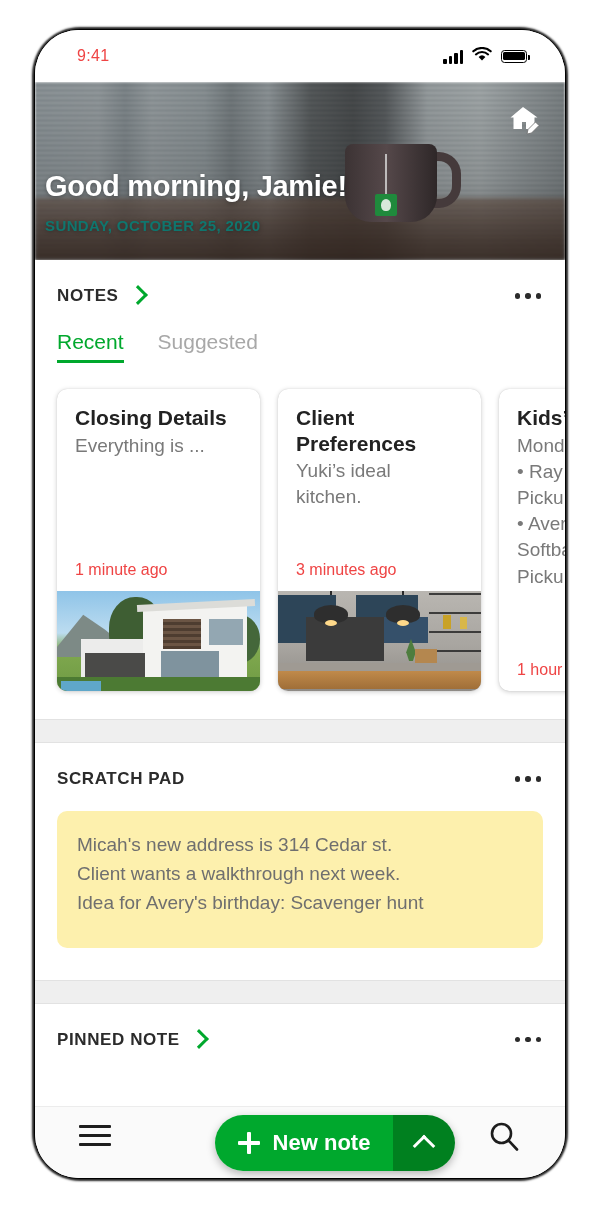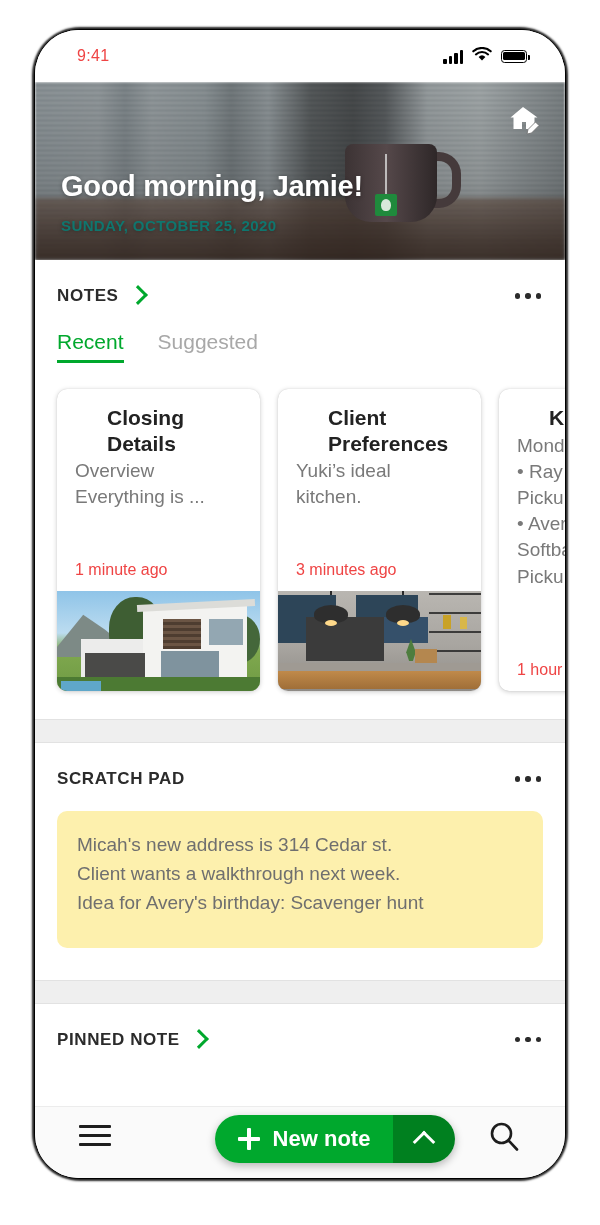--- a/index.html
+++ b/index.html
@@ -172,21 +172,21 @@
     position: absolute;
     right: 178px;
     bottom: 64px;
     width: 2px;
     height: 42px;
     background: rgba(225,225,225,0.75);
   }
   .hero-content {
     position: absolute;
     left: 0; right: 0; bottom: 0;
-    padding: 0 22px 26px 26px;
+    padding: 0 22px 26px 10px;
   }
   .hero-greeting {
     color: #ffffff;
     font-size: 29px;
     font-weight: bold;
     letter-spacing: -0.3px;
     margin: 0 0 14px 0;
     text-shadow: 0 1px 4px rgba(0,0,0,0.35);
   }
   .hero-date {
@@ -286,21 +286,20 @@
     padding: 16px 18px 0 18px;
     flex: 1;
     min-height: 0;
   }
   .note-title {
     font-size: 21px;
     font-weight: bold;
     color: #222;
     line-height: 1.22;
     margin-bottom: 2px;
-    margin-left: 32px;
   }
   .note-snippet {
     font-size: 19px;
     color: #797979;
     line-height: 1.38;
   }
   .note-time {
     font-size: 16px;
     color: #ef4444;
     padding: 0 18px 12px 18px;
@@ -492,21 +491,21 @@
   .pinned-section {
     padding-bottom: 30px;
   }
 
   
   .fab {
     position: absolute;
     left: 180px;
     top: 1085px;
     width: 240px;
-    height: 48px;
+    height: 56px;
     display: flex;
     align-items: center;
     border-radius: 28px;
     overflow: hidden;
     box-shadow: 0 3px 9px rgba(0,0,0,0.28);
     z-index: 40;
   }
   .fab-main {
     flex: 1;
     height: 100%;
@@ -639,21 +638,20 @@
     <div class="tabs">
       <div class="tab active">Recent</div>
       <div class="tab">Suggested</div>
     </div>
 
     <div class="cards-row">
 
       <div class="note-card">
         <div class="note-body">
           <div class="note-title">Closing Details</div>
-          <div class="note-snippet">Overview</div>
           <div class="note-snippet">Everything is ...</div>
         </div>
         <div class="note-time">1 minute ago</div>
         <div class="note-thumb">
           <div class="thumb-house">
             <div class="mountain"></div>
             <div class="tree"></div>
             <div class="tree2"></div>
             <div class="bldg-low"></div>
             <div class="bldg-main"></div>

